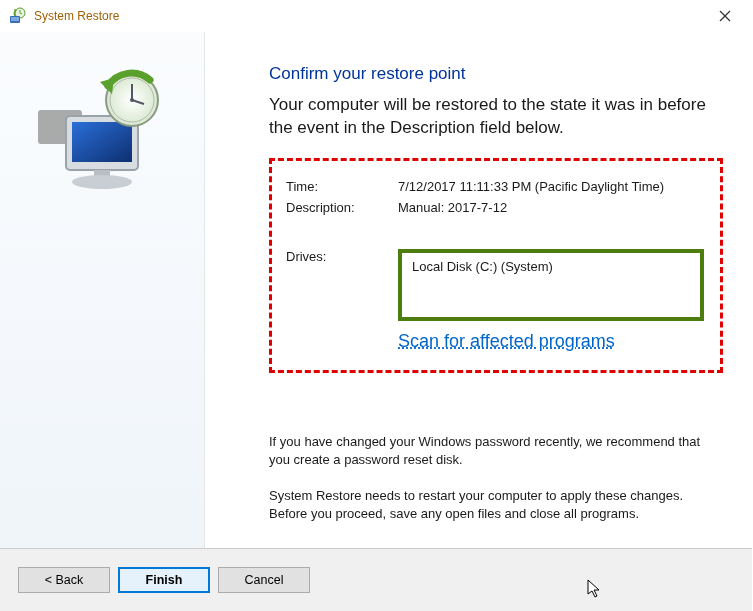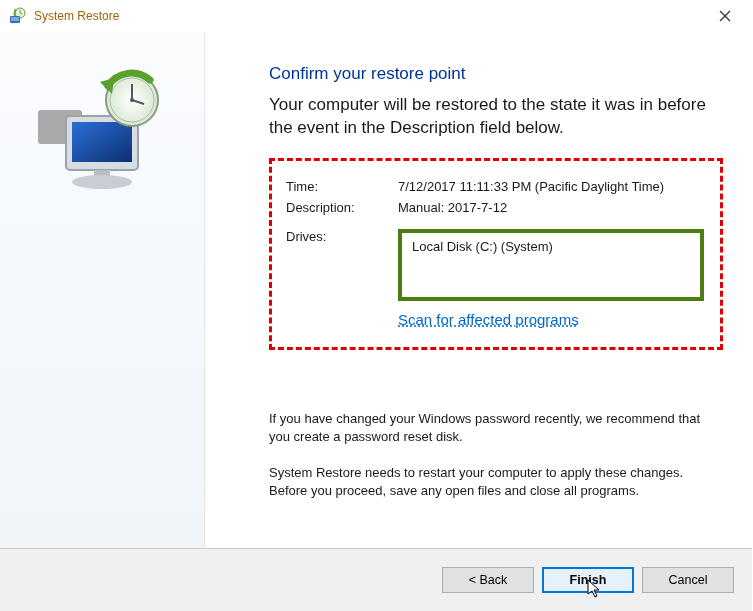--- a/index.html
+++ b/index.html
@@ -95,51 +95,50 @@
     .info-label {
       width: 112px;
       flex-shrink: 0;
     }
     .info-value {
       flex: 1;
     }
     .drives-row {
       display: flex;
       font-size: 13px;
-      margin-top: 14px;
+      margin-top: 34px;
     }
     .drives-box {
       flex: 1;
       border: 4px solid #4d7c0f;
       height: 72px;
       padding: 6px 10px;
       background: #fff;
       font-size: 13px;
     }
     .scan-link {
       color: #0066cc;
       text-decoration: underline dotted;
-      font-size: 15px;
+      font-size: 18px;
       margin-left: 112px;
       margin-top: 10px;
       display: inline-block;
       cursor: pointer;
     }
     .note-block {
       font-size: 13px;
       line-height: 1.4;
       margin-bottom: 18px;
     }
     .footer {
       height: 63px;
       border-top: 1px solid #ccc;
       background: #f0f0f0;
       display: flex;
       align-items: center;
-      justify-content: flex-end;
       padding: 0 18px;
       gap: 8px;
       position: absolute;
       bottom: 0;
       left: 0;
       right: 1px;
     }
     .btn {
       min-width: 92px;
       height: 26px;

